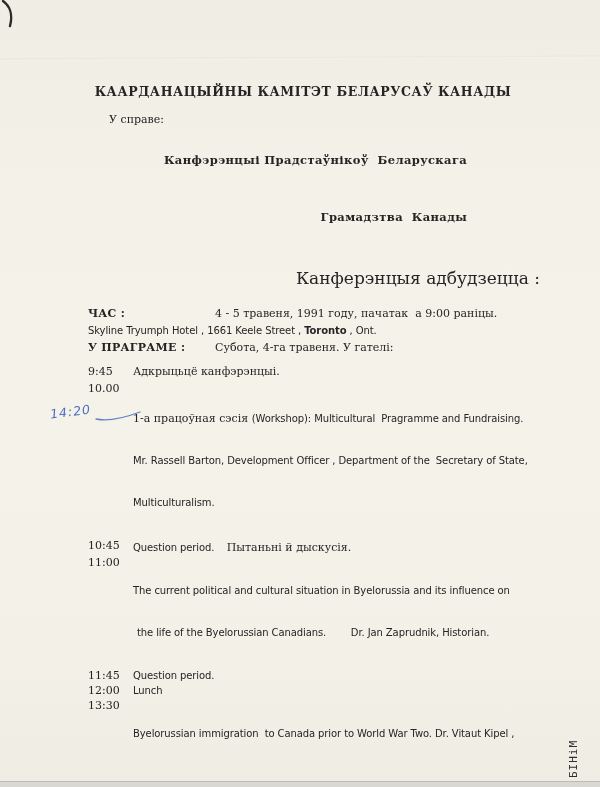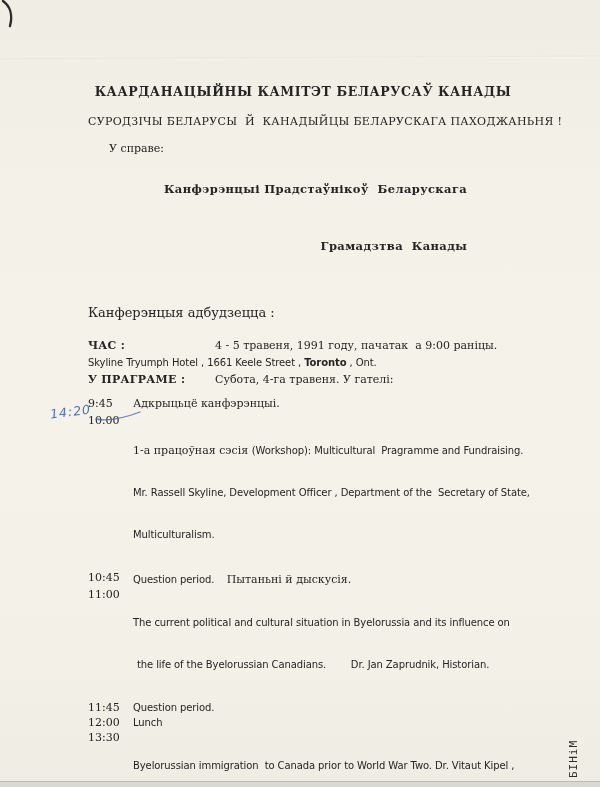--- a/index.html
+++ b/index.html
@@ -15,21 +15,21 @@
   .b{font-weight:bold;}
   .title{
     font-family:"DejaVu Serif",serif;font-weight:bold;font-size:12.5px;
     letter-spacing:0.6px;text-align:center;width:430px;white-space:pre;
   }
   .salut{margin-top:16px;font-size:11px;letter-spacing:0.3px;white-space:pre;}
   .re{display:flex;margin-top:14px;text-align:right;}
   .re-label{width:76px;font-size:11px;flex-shrink:0;}
   .re-body{font-weight:bold;font-size:11.5px;letter-spacing:0.4px;line-height:19px;white-space:pre;}
   .re-body .l2{padding-left:50px;}
-  .announce{margin-top:11px;font-size:13px;}
+  .announce{margin-top:3px;font-size:17px;text-align:right;}
   .details{margin-top:17px;}
   .drow{display:flex;line-height:17px;}
   .dlabel{width:127px;flex-shrink:0;font-weight:bold;font-size:11px;white-space:pre;letter-spacing:0.3px;}
   .dval{white-space:pre;}
   .sched{margin-top:9px;}
   .srow{display:flex;margin-bottom:1px;}
   .srow.g3{margin-bottom:3px;}
   .stime{width:45px;flex-shrink:0;font-size:11px;line-height:14px;}
   .stext{width:410px;line-height:14px;white-space:pre;}
   .stext div{line-height:14px;white-space:pre;}
@@ -58,21 +58,20 @@
 </style>
 </head>
 <body>
 
 <div class="page" style="color: rgb(36, 36, 36);">
 
   <div class="content">
 
     <div class="title">КААРДАНАЦЫЙНЫ КАМІТЭТ БЕЛАРУСАЎ КАНАДЫ</div>
 
-    <div class="salut cyr">СУРОДЗІЧЫ БЕЛАРУСЫ  Й  КАНАДЫЙЦЫ БЕЛАРУСКАГА ПАХОДЖАНЬНЯ !</div>
 
     <div class="re">
       <span class="re-label cyr">У справе:</span>
       <span class="re-body">
         <div>Канфэрэнцыі Прадстаўнікоў  Беларускага</div>
         <div class="l2">Грамадзтва  Канады</div>
       </span>
     </div>
 
     <div class="announce cyr">Канферэнцыя адбудзецца :</div>
@@ -96,21 +95,21 @@
 
       <div class="srow g3">
         <span class="stime">9:45</span>
         <span class="stext cyr">Адкрыцьцё канфэрэнцыі.</span>
       </div>
 
       <div class="srow">
         <span class="stime">10.00</span>
         <span class="stext">
           <div><span class="cyr">1-а працоўная сэсія </span><span class="eng">(Workshop): Multicultural  Pragramme and Fundraising.</span></div>
-          <div class="eng">Mr. Rassell Skyline, Development Officer , Department of the  Secretary of State,</div>
+          <div class="eng">Mr. Rassell Barton, Development Officer , Department of the  Secretary of State,</div>
           <div class="eng">Multiculturalism.</div>
         </span>
       </div>
 
       <div class="srow">
         <span class="stime">10:45</span>
         <span class="stext"><span class="eng">Question period.    </span><span class="cyr">Пытаньні й дыскусія.</span></span>
       </div>
 
       <div class="srow">

